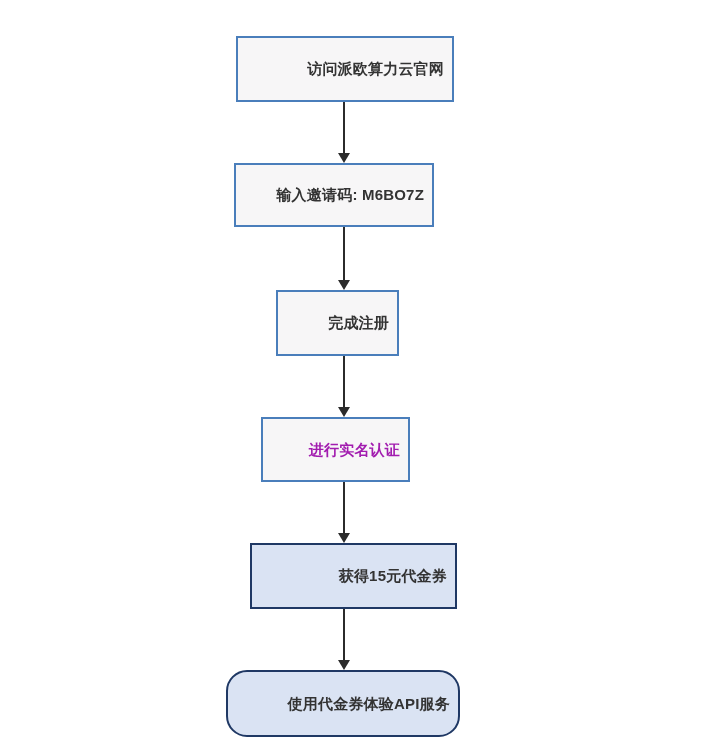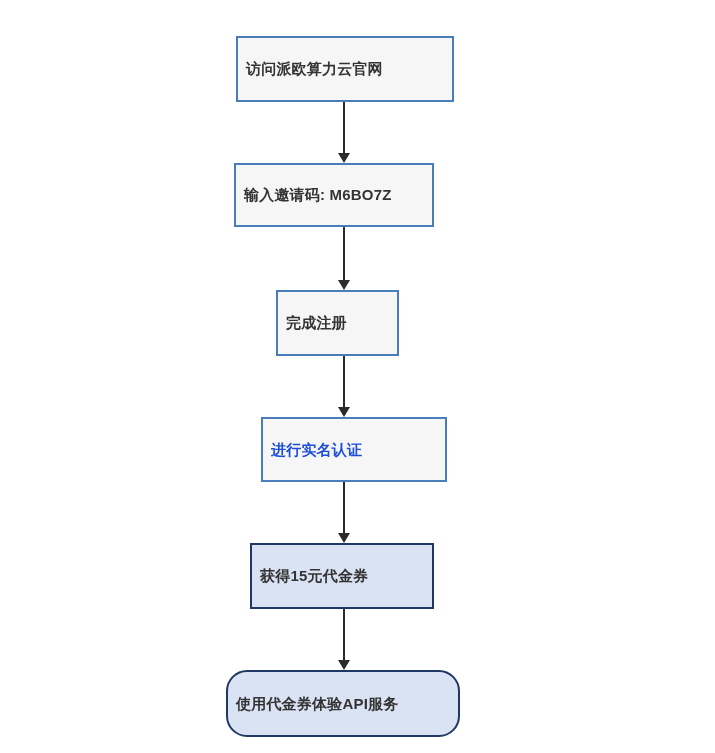--- a/index.html
+++ b/index.html
@@ -17,21 +17,21 @@
     position: relative;
     width: 715px;
     height: 753px;
     background: #ffffff;
   }
   .node {
     position: absolute;
     box-sizing: border-box;
     display: flex;
     align-items: center;
-    justify-content: flex-start;
+    justify-content: flex-end;
     text-align: center;
     font-size: 15px;
     font-weight: bold;
     letter-spacing: 0.2px;
     line-height: 1.2;
     color: #333333;
     user-select: none;
   }
   .node.light {
     background: #f7f6f7;
@@ -79,25 +79,25 @@
   </div>
 
   <div class="node light" style="left: 234px; top: 163px; width: 200px; height: 64px; background: rgb(247, 246, 247); border-color: rgb(74, 126, 187); color: rgb(51, 51, 51);">
     <span class="node-label">输入邀请码: M6BO7Z</span>
   </div>
 
   <div class="node light" style="left: 276px; top: 290px; width: 123px; height: 66px; background: rgb(247, 246, 247); border-color: rgb(74, 126, 187); color: rgb(51, 51, 51);">
     <span class="node-label">完成注册</span>
   </div>
 
-  <div class="node light" style="left: 261px; top: 417px; width: 186px; height: 65px; background: rgb(247, 246, 247); border-color: rgb(74, 126, 187); color: #1d4ed8;">
+  <div class="node light" style="left: 261px; top: 417px; width: 149px; height: 65px; background: rgb(247, 246, 247); border-color: rgb(74, 126, 187); color: #a21caf;">
     <span class="node-label">进行实名认证</span>
   </div>
 
-  <div class="node accent" style="left: 250px; top: 543px; width: 184px; height: 66px; background: rgb(218, 227, 243); border-color: rgb(31, 56, 100); color: rgb(51, 51, 51);">
+  <div class="node accent" style="left: 250px; top: 543px; width: 207px; height: 66px; background: rgb(218, 227, 243); border-color: rgb(31, 56, 100); color: rgb(51, 51, 51);">
     <span class="node-label">获得15元代金券</span>
   </div>
 
   <div class="node accent" style="left: 226px; top: 670px; width: 234px; height: 67px; background: rgb(218, 227, 243); border-color: rgb(31, 56, 100); color: rgb(51, 51, 51); border-radius: 21px;">
     <span class="node-label">使用代金券体验API服务</span>
   </div>
 
   <div class="connector" style="left: 344px; top: 102px; height: 61px;">
     <div class="shaft" style="height: 52px; background: rgb(43, 43, 43);"></div>
     <div class="head" style="border-top-color: rgb(43, 43, 43);"></div>

